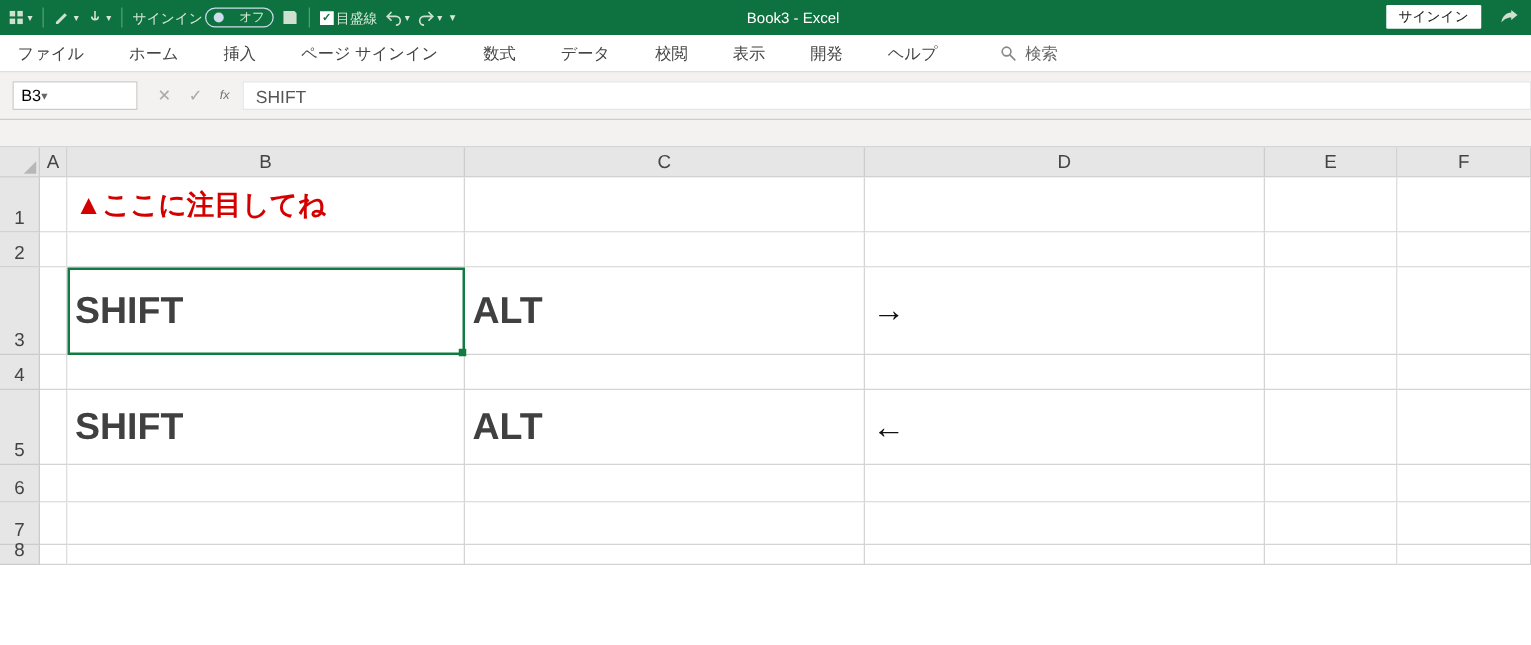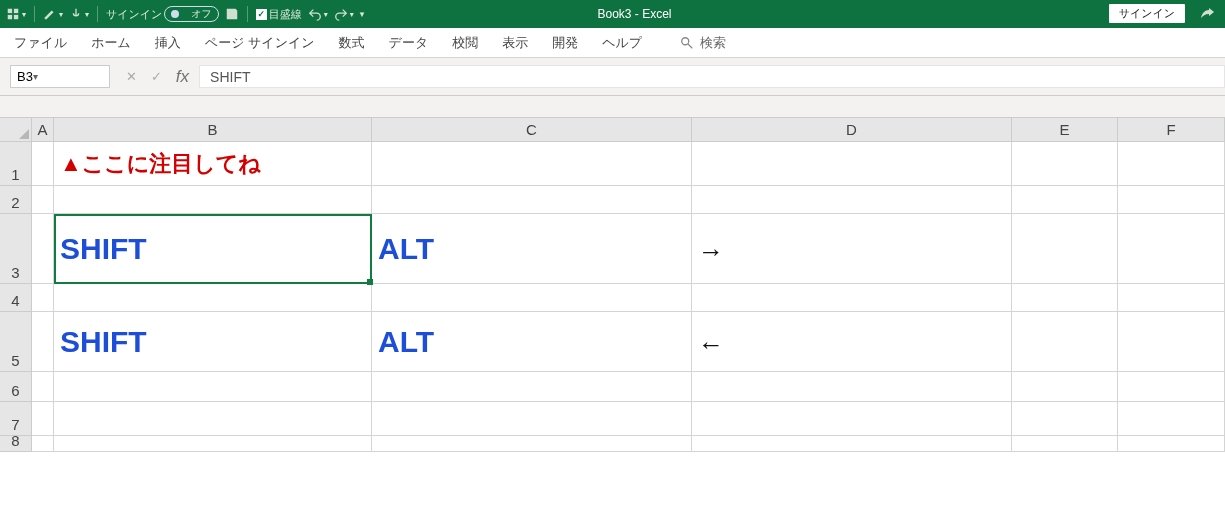--- a/index.html
+++ b/index.html
@@ -9,50 +9,50 @@
 .titlebar { height: 28px; background: #0e7240; color: #fff; display: flex; align-items: center; position: relative; }
 .qat { display: flex; align-items: center; gap: 6px; padding-left: 6px; height: 100%; }
 .qat-item { display: flex; align-items: center; gap: 2px; font-size: 11px; color: #d8e8d8; cursor: default; }
 .qat-sep { width: 1px; height: 16px; background: rgba(255,255,255,.3); margin: 0 2px; }
 .qat svg { fill: #d0e0d0; }
 .title-center { position: absolute; left: 50%; transform: translateX(-50%); font-size: 12px; color: #fff; margin-left: 22px; }
 .signin { position: absolute; right: 40px; top: 4px; background: #fff; color: #222; font-size: 11px; padding: 2px 10px; border-radius: 1px; }
 .share-icon { position: absolute; right: 10px; top: 6px; }
 
 
-.ribbon-tabs { height: 30px; background: #fff; border-bottom: 1px solid #d4d4d4; display: flex; align-items: center; padding-left: 14px; gap: 24px; font-size: 13px; color: #444; }
+.ribbon-tabs { height: 30px; background: #fff; border-bottom: 1px solid #d4d4d4; display: flex; align-items: center; padding-left: 14px; gap: 36px; font-size: 13px; color: #444; }
 .ribbon-tab { cursor: default; }
 .search-box { display: flex; align-items: center; gap: 6px; margin-left: 14px; color: #666; }
 
 
 .fbar-wrap { display: flex; align-items: stretch; background: #f3f2f1; border-bottom: 1px solid #ccc; height: 38px; }
 .namebox { width: 100px; display: flex; align-items: center; background: #fff; border: 1px solid #ccc; margin: 7px 6px 7px 10px; padding: 0 6px; font-size: 13px; justify-content: flex-start; }
 .namebox-caret { color: #666; font-size: 10px; }
 .fx-btns { display: flex; align-items: center; gap: 14px; padding: 0 10px; color: #aaa; }
-.fx-btns .fx { font-style: italic; font-size: 17px; color: #737373; }
+.fx-btns .fx { font-style: italic; font-size: 10px; color: #737373; }
 .formula-input { flex: 1; background: #fff; border: 1px solid #e5e5e5; margin: 7px 0; display: flex; align-items: center; padding-left: 10px; font-size: 14px; color: #555; }
 .fbar-spacer { height: 22px; background: #f3f2f1; border-bottom: 1px solid #ccc; }
 
 
 .grid { position: relative; display: grid; grid-template-columns: 32px 22px 318px 320px 320px 106px 107px; }
 .corner { grid-column: 1; grid-row: 1; background: #e6e6e6; border-right: 1px solid #ccc; border-bottom: 1px solid #ccc; position: relative; height: 24px; }
 .corner::after { content: ""; position: absolute; right: 2px; bottom: 2px; width: 0; height: 0; border-style: solid; border-width: 0 0 10px 10px; border-color: transparent transparent #b7b7b7 transparent; }
 .colhdr { background: #e6e6e6; border-right: 1px solid #ccc; border-bottom: 1px solid #ccc; display: flex; align-items: center; justify-content: center; height: 24px; font-size: 15px; color: #444; }
 .rowhdr { background: #e6e6e6; border-right: 1px solid #ccc; border-bottom: 1px solid #ccc; display: flex; align-items: flex-end; justify-content: center; font-size: 15px; color: #444; padding-bottom: 2px; }
 .cell { border-right: 1px solid #d4d4d4; border-bottom: 1px solid #d4d4d4; display: flex; align-items: center; padding: 0 6px; font-size: 15px; background: #fff; }
 .r1 { height: 44px; }
 .r2 { height: 28px; }
 .r3 { height: 70px; }
 .r4 { height: 28px; }
 .r5 { height: 60px; }
 .r6 { height: 30px; }
 .r7 { height: 34px; }
 .r8 { height: 16px; }
 .red-bold { color: #d40000; font-weight: bold; font-size: 22px; }
-.big-black { color: #1d4ed8; font-weight: 700; font-size: 30px; font-family: "MS PGothic", "Arial", sans-serif; }
+.big-black { color: #404040; font-weight: 700; font-size: 30px; font-family: "MS PGothic", "Arial", sans-serif; }
 .arrow { font-size: 26px; color: #111; }
 
 
 .selection { position: absolute; border: 2px solid #107c41; pointer-events: none; box-sizing: border-box; }
 .selection::after { content: ""; position: absolute; right: -3px; bottom: -3px; width: 6px; height: 6px; background: #107c41; }
 
 
 .pill { border: 1px solid #cde; border-radius: 8px; padding: 0 6px; font-size: 10px; display: inline-flex; align-items: center; gap: 12px; }
 .pill-dot { width: 8px; height: 8px; border-radius: 50%; background: #cde; }
 

